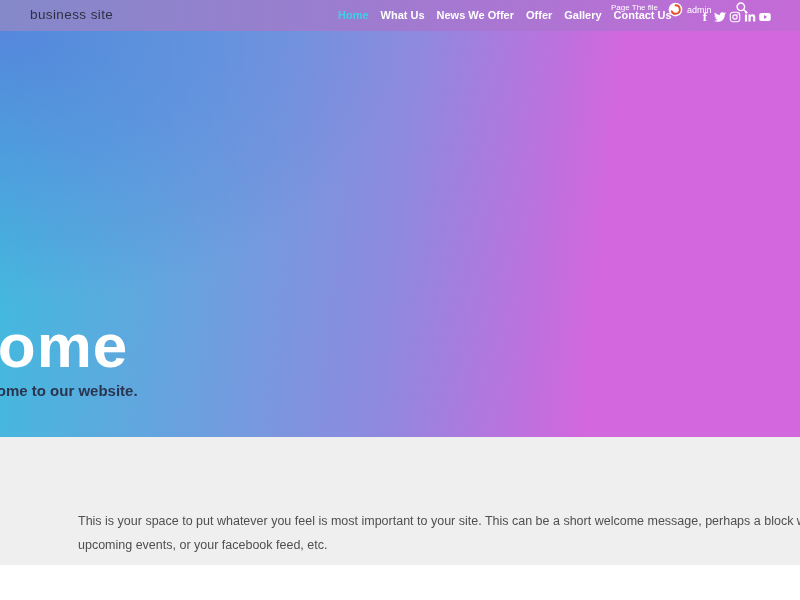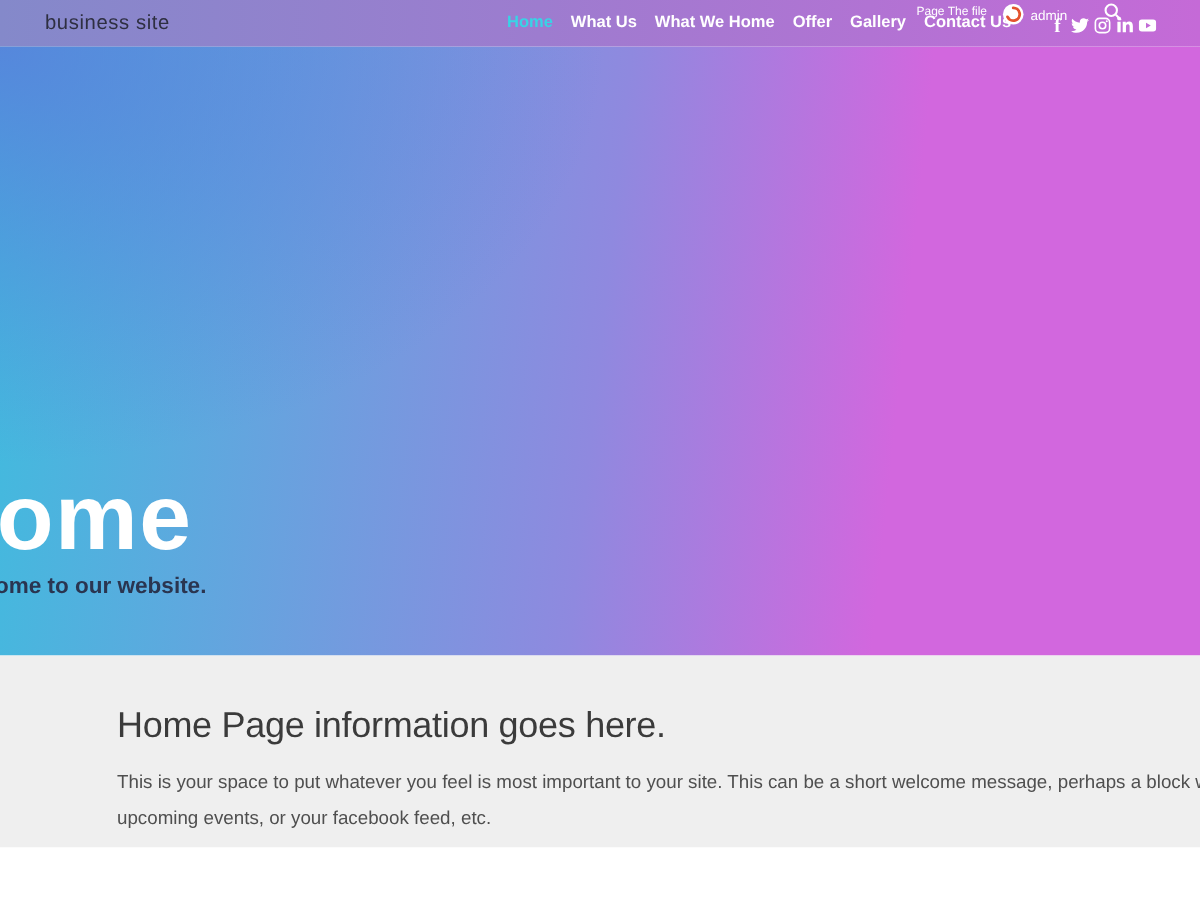--- a/index.html
+++ b/index.html
@@ -109,21 +109,21 @@
 </style>
 </head>
 <body>
 
 <div class="header">
   <div class="logo">business site</div>
 
   <nav class="nav">
     <span class="nav-item active">Home</span>
     <span class="nav-item">What Us</span>
-    <span class="nav-item">What We Home</span>
+    <span class="nav-item">News We Offer</span>
     <span class="nav-item">Offer</span>
     <span class="nav-item">Gallery</span>
     <span class="nav-item">Contact Us</span>
   </nav>
 
   <span class="overlay-file-label">Page The file</span>
 
   <span class="avatar">
     <svg viewBox="0 0 24 24" width="15" height="15">
       <circle cx="12" cy="12" r="11" fill="#ffffff"></circle>
@@ -158,20 +158,19 @@
     </svg>
   </div>
 </div>
 
 <div class="hero">
   <h1 class="hero-title" style="margin:0;">Home</h1>
   <div class="hero-subtitle">Welcome to our website.</div>
 </div>
 
 <div class="content">
-  <h2 class="content-heading" style="margin:0;">Home Page information goes here.</h2>
   <div class="content-body">
     <div>This is your space to put whatever you feel is most important to your site. This can be a short welcome message, perhaps a block with some latest news,</div>
     <div>upcoming events, or your facebook feed, etc.</div>
   </div>
 </div>
 
 <div class="footer-white"></div>
 
 </body></html>

